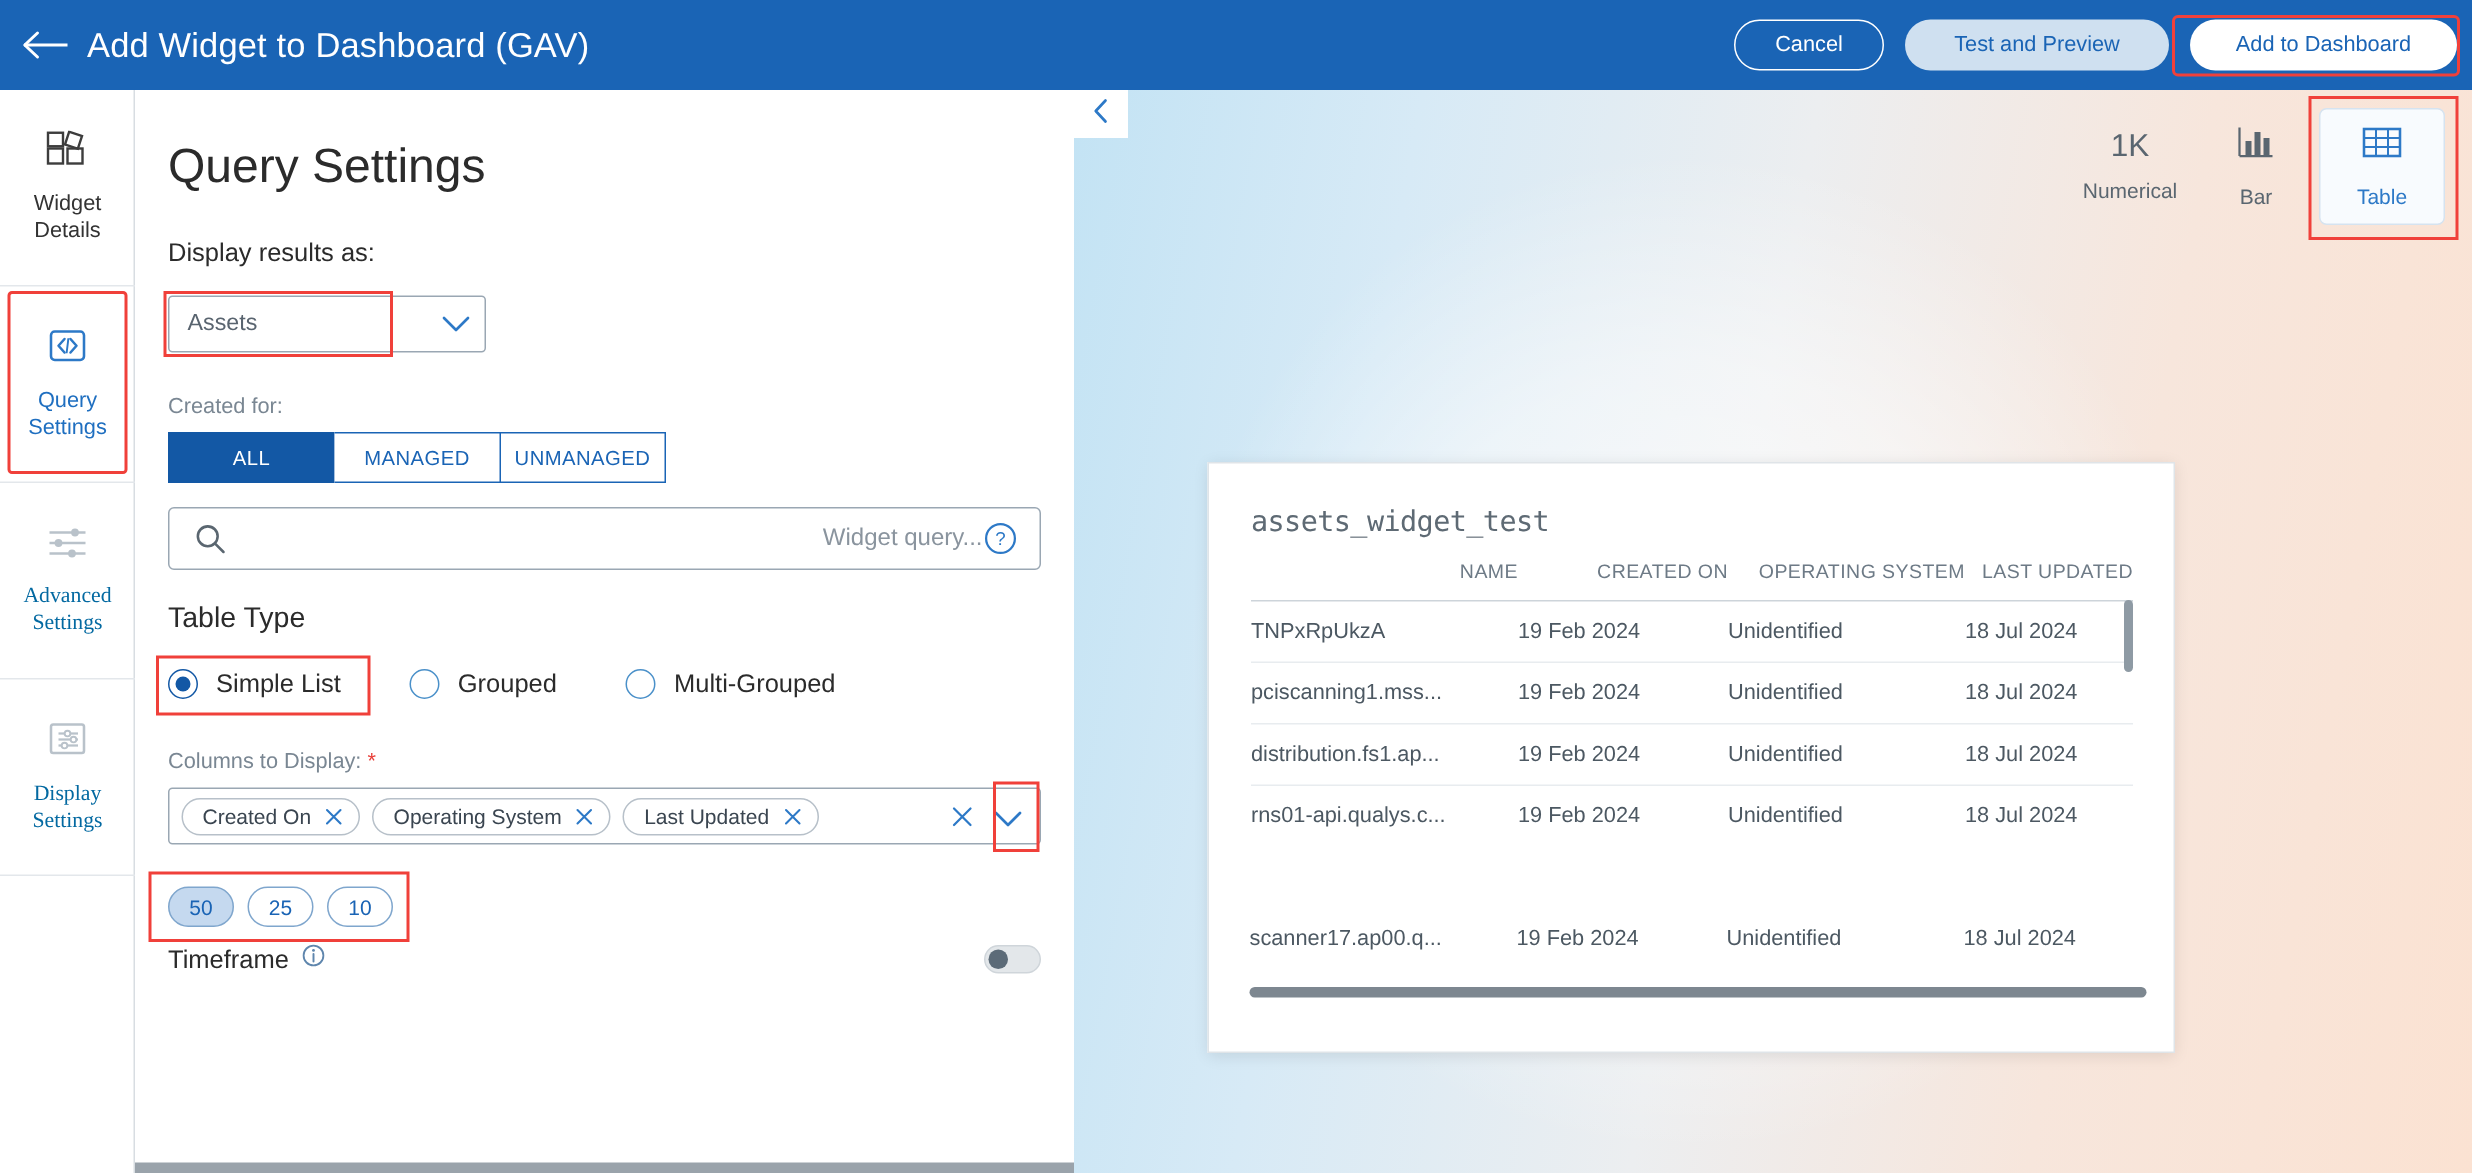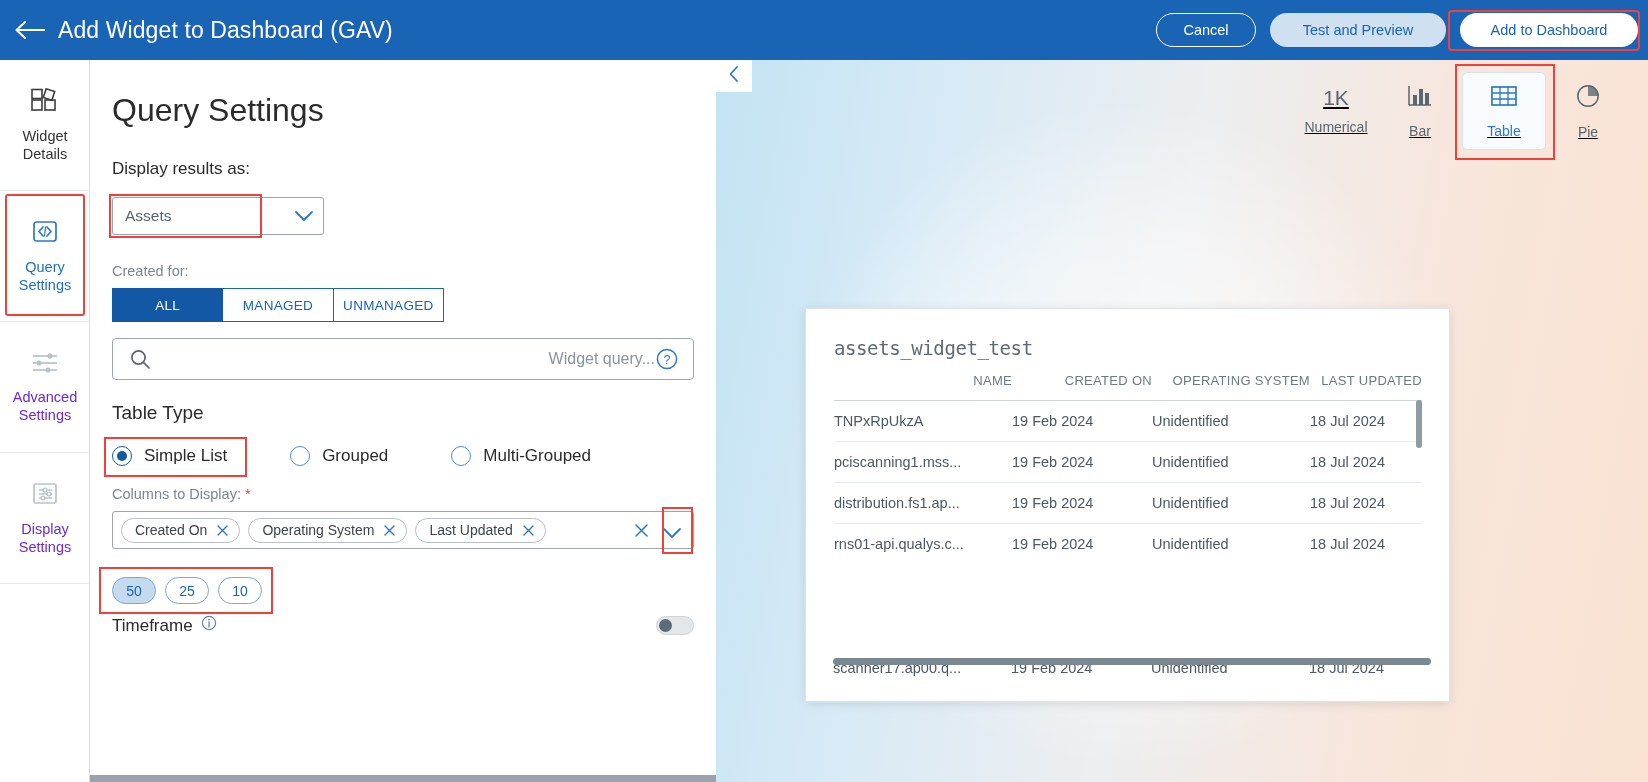--- a/index.html
+++ b/index.html
@@ -53,21 +53,21 @@
   .rail-item {
     width: 90px; height: 131px;
     border-bottom: 1px solid #e3e7eb;
     display: flex; flex-direction: column; align-items: center; justify-content: center;
     gap: 9px; cursor: pointer; position: relative;
   }
   .rail-label {
     font-size: 14.5px; line-height: 18px; text-align: center; color: #333;
   }
   .rail-item.active .rail-label { color: #1f6fc0; }
-  .rail-item.disabled .rail-label { color: #6d28d9; }
+  .rail-item.disabled .rail-label { color: #0369a1; font-family: Liberation Serif, serif; }
   .rail-redbox {
     position: absolute; left: 5px; top: 3px; width: 80px; height: 122px;
     border: 2.5px solid #f0403a; border-radius: 3px; pointer-events: none;
   }
 
   
   .form-panel {
     position: absolute; left: 90px; top: 60px; width: 626px; height: 722px;
     background: #fff; padding: 32px 0 0 22px; overflow: hidden;
   }
@@ -103,21 +103,21 @@
   .search-icon { margin-left: 16px; margin-right: 12px; display: flex; }
   .search-input {
     border: none; outline: none; font-size: 16px; color: #8a949e;
     font-family: "Liberation Sans", sans-serif; flex: 1; background: transparent; text-align: right;
   }
   .search-input::placeholder { color: #8a949e; }
   .help-circle { margin-right: 14px; cursor: pointer; display: flex; }
 
   .h2 { font-size: 19px; color: #2b2b2b; margin-bottom: 22px; }
 
-  .radios { display: flex; align-items: center; gap: 17px; margin-bottom: 20px; position: relative; }
+  .radios { display: flex; align-items: center; gap: 0; margin-bottom: 34px; position: relative; }
   .radio-item { display: flex; align-items: center; gap: 12px; cursor: pointer; }
   .radio-item + .radio-item { margin-left: 46px; }
   .radio-dot {
     width: 20px; height: 20px; border-radius: 50%; border: 1.6px solid #4a90c9;
     display: flex; align-items: center; justify-content: center; flex: none;
   }
   .radio-dot.sel { border-color: #1358a5; }
   .radio-dot.sel::after {
     content: ""; width: 10px; height: 10px; border-radius: 50%; background: #1358a5;
   }
@@ -181,21 +181,21 @@
       radial-gradient(circle at 44% 52%, rgba(255,255,255,.72) 0%, rgba(255,255,255,.45) 30%, rgba(255,255,255,0) 52%),
       linear-gradient(100deg, #c3e3f4 0%, #d7eaf6 22%, #eceef0 47%, #f7e6dc 72%, #fbe2d2 100%);
     overflow: hidden;
   }
   .collapse-tab {
     position: absolute; left: 716px; top: 60px; width: 36px; height: 32px;
     background: #fff; display: flex; align-items: center; justify-content: center;
     cursor: pointer; z-index: 4;
   }
   .chart-types {
-    position: absolute; right: 18px; top: 12px; display: flex; align-items: flex-start; gap: 0; text-decoration: underline;
+    position: absolute; right: 18px; top: 12px; display: flex; align-items: flex-start; gap: 0;
   }
   .ct-item {
     width: 84px; height: 78px; border-radius: 5px;
     display: flex; flex-direction: column; align-items: center; justify-content: center;
     gap: 11px; cursor: pointer; position: relative;
   }
   .ct-item.sel { background: #f8fbfe; border: 1px solid #d5e3f0; }
   .ct-label { font-size: 14px; color: #5a6670; }
   .ct-item.sel .ct-label { color: #2d79c7; }
   .ct-num { font-size: 21px; color: #5a6670; line-height: 1; }
@@ -229,21 +229,21 @@
   .col-os { width: 158px; } .col-updated { width: 112px; }
   .vscroll {
     position: absolute; left: 700px; top: 340px; width: 6px; height: 48px;
     background: #8e9aa4; border-radius: 3px;
   }
   .hscroll {
     position: absolute; left: 117px; top: 598px; width: 598px; height: 7px;
     background: #7d8790; border-radius: 4px;
   }
   .row-fade {
-    position: absolute; left: 117px; top: 600px; width: 600px; height: 22px;
+    position: absolute; left: 117px; top: 558px; width: 600px; height: 22px;
     overflow: hidden;
   }
 </style>
 </head>
 <body>
 
 <div id="app">
 
   <div class="topbar">
     <div class="back-arrow">
@@ -471,29 +471,20 @@
       </div>
       <div class="ct-item sel">
         <span>
           <svg width="28" height="24" viewBox="0 0 28 24">
             <rect x="2" y="3" width="24" height="18" fill="none" stroke="#2d79c7" stroke-width="1.7"></rect>
             <path d="M2 9 H26 M2 15 H26 M10 3 V21 M18 3 V21" stroke="#2d79c7" stroke-width="1.3"></path>
           </svg>
         </span>
         <span class="ct-label">Table</span>
         <div class="ct-redbox"></div>
-      </div>
-      <div class="ct-item">
-        <span>
-          <svg width="26" height="26" viewBox="0 0 26 26">
-            <circle cx="13" cy="13" r="10.2" fill="none" stroke="#5a6670" stroke-width="1.5"></circle>
-            <path d="M13 13 V2.8 A10.2 10.2 0 0 1 23.2 13 Z" fill="#5a6670" opacity=".78"></path>
-          </svg>
-        </span>
-        <span class="ct-label">Pie</span>
       </div>
     </div>
 
     <div class="widget-card">
       <div class="widget-title">assets_widget_test</div>
       <table class="prev-table">
         <thead>
           <tr>
             <th class="col-name">NAME</th>
             <th class="col-created">CREATED ON</th>

